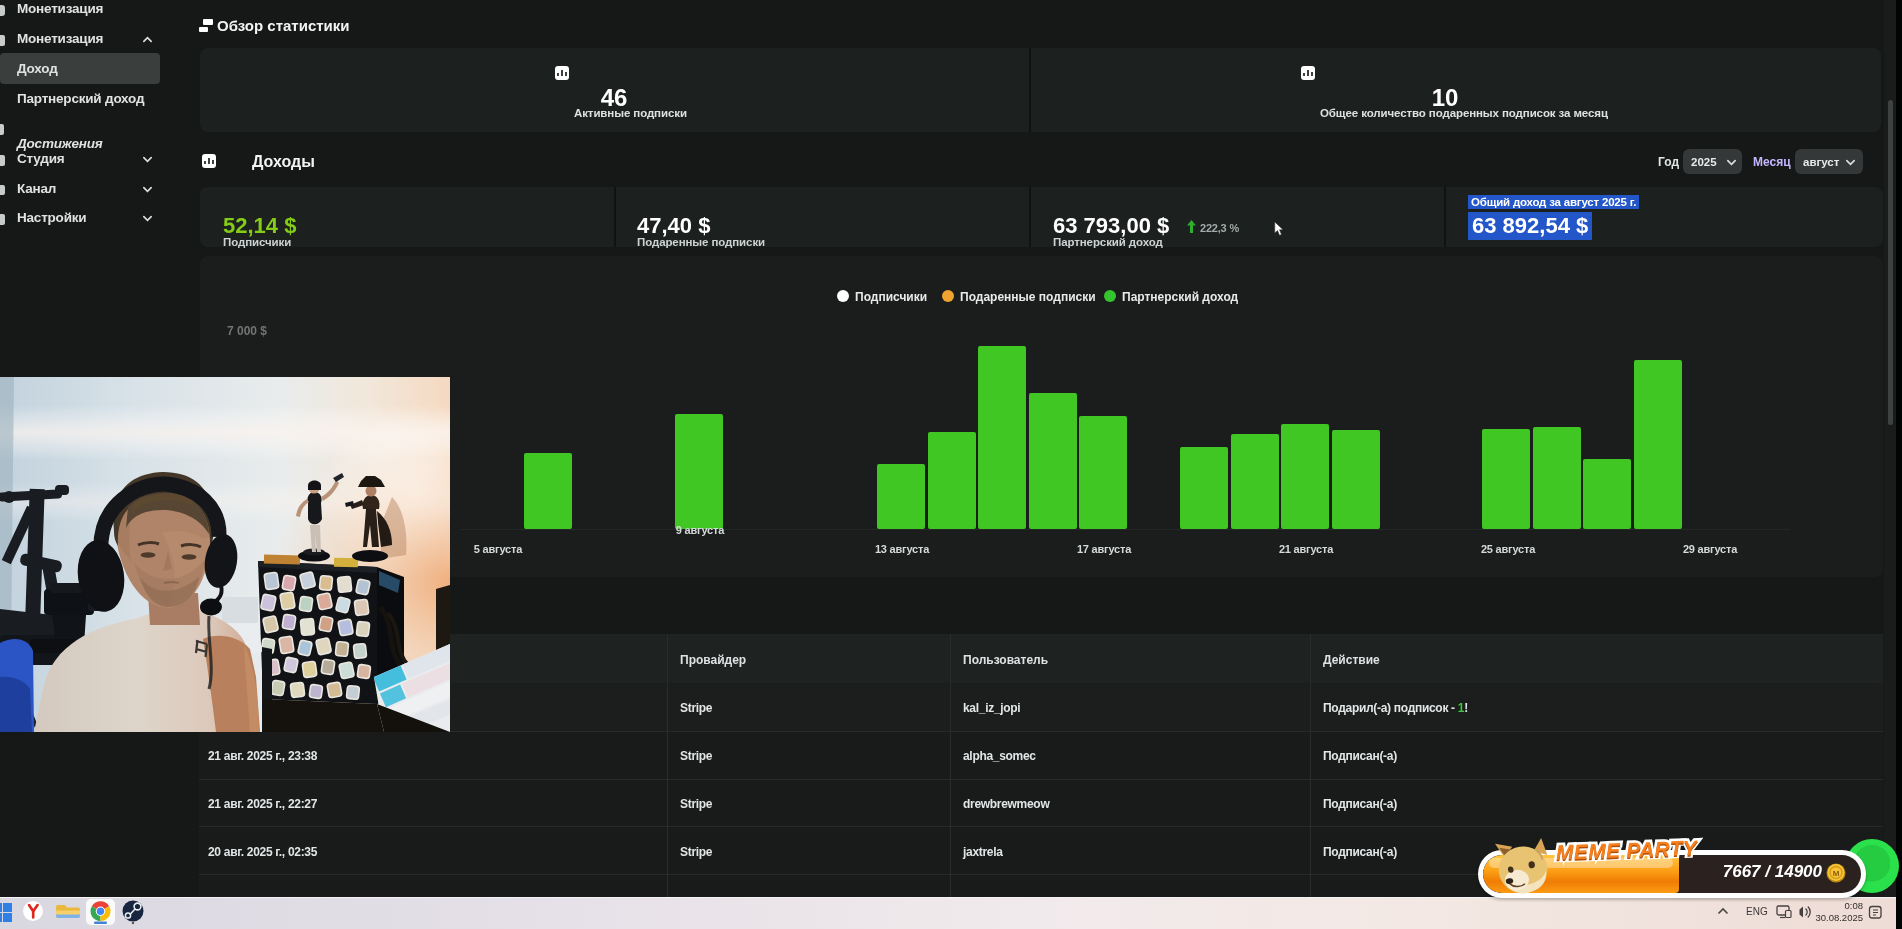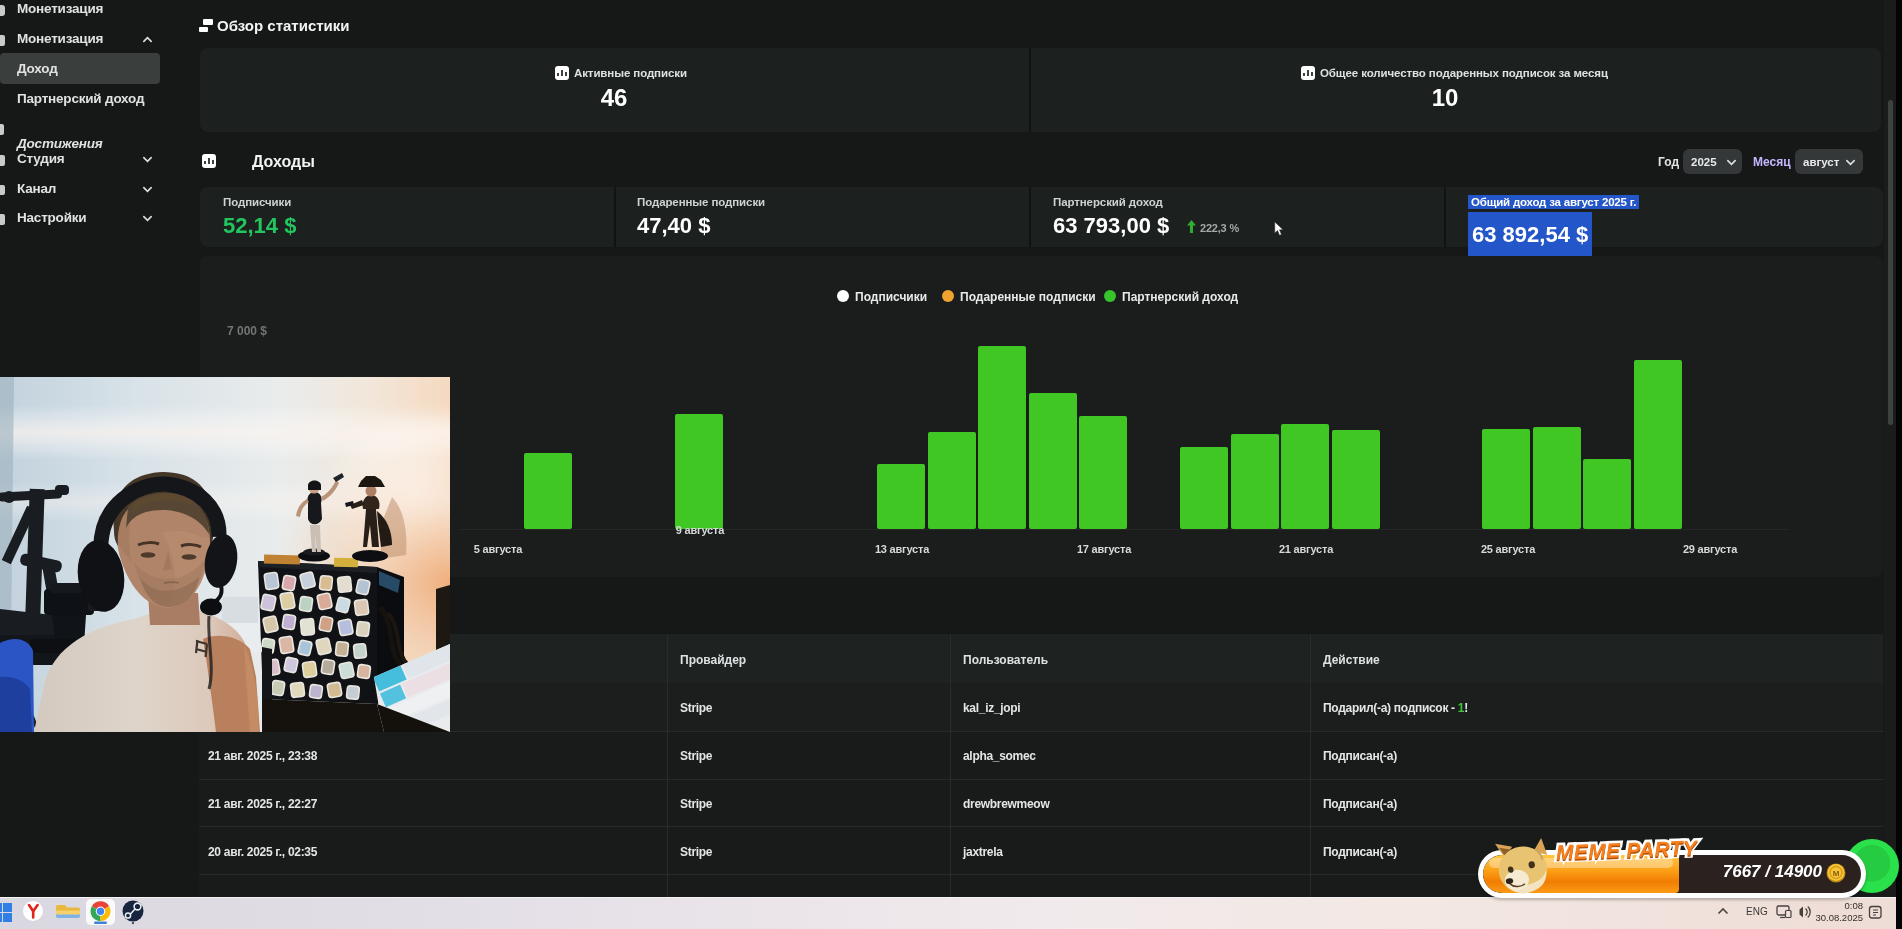--- a/index.html
+++ b/index.html
@@ -2,21 +2,21 @@
 <html><head>
 <meta charset="utf-8">
 <style>
   html,body{margin:0;padding:0;background:#000;}
   #page{position:relative;width:1902px;height:929px;overflow:hidden;
         background:#151817;font-family:"Liberation Sans",sans-serif;
         -webkit-font-smoothing:antialiased;}
   .abs{position:absolute;}
   .nav{position:absolute;left:17px;font-size:13.5px;font-weight:700;color:#e0e2e2;white-space:nowrap;letter-spacing:-0.2px;}
   .chev{position:absolute;width:11px;height:11px;}
-  .lbl{font-size:11.5px;font-weight:700;color:#cdd2d2;letter-spacing:-0.1px;}
+  .lbl{font-size:11.5px;font-weight:700;color:#cdd2d2;letter-spacing:-0.1px;margin-top:40px;}
   .bar{position:absolute;background:#41c724;border-radius:2px;width:48px;}
   .xlab{position:absolute;font-size:11px;font-weight:700;color:#d6dada;transform:translateX(-50%);white-space:nowrap;letter-spacing:-0.2px;}
   .thead{position:absolute;font-size:12px;font-weight:700;color:#dfe2e2;}
   .tcell{position:absolute;font-size:12px;font-weight:700;color:#e3e6e6;white-space:nowrap;letter-spacing:-0.3px;}
 </style>
 </head>
 <body>
 <div id="page">
 
   <div id="sidebar" class="abs" style="left:0;top:0;width:190px;height:380px;">
@@ -91,32 +91,32 @@
   <div class="abs" style="left:1803px;top:156px;font-size:11.5px;font-weight:700;color:#e9ebeb;">август</div>
   <svg class="chev" style="left:1845px;top:157px;" viewBox="0 0 12 12">
       <path d="M2 4l4 4 4-4" stroke="#dcdede" stroke-width="1.8" fill="none" stroke-linecap="round"></path>
     </svg>
 
   <div class="abs" style="left:200px;top:187px;width:1683px;height:60px;background:#1c201f;border-radius:8px;"></div>
   <div class="abs" style="left:614px;top:187px;width:2px;height:60px;background:#101313;"></div>
   <div class="abs" style="left:1029px;top:187px;width:2px;height:60px;background:#101313;"></div>
   <div class="abs" style="left:1444px;top:187px;width:2px;height:60px;background:#101313;"></div>
   <div class="lbl abs" style="left:223px;top:196px;">Подписчики</div>
-  <div class="abs" style="left:223px;top:213px;font-size:22px;font-weight:700;color:#22c55e;">52,14 $</div>
+  <div class="abs" style="left:223px;top:213px;font-size:22px;font-weight:700;color:#84cc16;">52,14 $</div>
   <div class="lbl abs" style="left:637px;top:196px;">Подаренные подписки</div>
   <div class="abs" style="left:637px;top:213px;font-size:22px;font-weight:700;color:#fff;">47,40 $</div>
   <div class="lbl abs" style="left:1053px;top:196px;">Партнерский доход</div>
   <div class="abs" style="left:1053px;top:213px;font-size:22px;font-weight:700;color:#fff;">63 793,00 $</div>
   <svg class="abs" style="left:1186px;top:220px;" width="11" height="13" viewBox="0 0 11 13">
       <path d="M5.5 0 L10 5.5 L7 5.5 L7 13 L4 13 L4 5.5 L1 5.5 Z" fill="#2fae2f"></path>
     </svg>
   <div class="abs" style="left:1200px;top:222px;font-size:11px;font-weight:700;color:#a3aaa9;letter-spacing:-0.2px;">222,3 %</div>
 
   <div class="abs" style="left:1468px;top:195px;font-size:11.5px;font-weight:700;color:#fff;background:#2356c8;padding:1px 3px;letter-spacing:-0.2px;">Общий доход за август 2025 г.</div>
-  <div class="abs" style="left:1468px;top:212px;font-size:22px;font-weight:700;color:#fff;background:#2356c8;padding:10px 4px;">63 892,54 $</div>
+  <div class="abs" style="left:1468px;top:212px;font-size:22px;font-weight:700;color:#fff;background:#2356c8;padding:1px 4px;">63 892,54 $</div>
 
   <svg class="abs" style="left:1274px;top:221px;width:11px;height:16px;" viewBox="0 0 14 20">
     <path d="M1 1 L1 15 L4.5 12 L7 18 L9.5 17 L7 11 L11.5 11 Z" fill="#fff" stroke="#333" stroke-width="0.7"></path>
   </svg>
 
   <div class="abs" style="left:200px;top:256px;width:1683px;height:321px;background:#1a1d1c;border-radius:8px;"></div>
 
   <div class="abs" style="left:837px;top:290px;width:12px;height:12px;border-radius:50%;background:#fff;"></div>
   <div class="abs" style="left:855px;top:290px;font-size:12px;font-weight:700;color:#e8eaea;">Подписчики</div>
   <div class="abs" style="left:942px;top:290px;width:12px;height:12px;border-radius:50%;background:#f0a32e;"></div>

